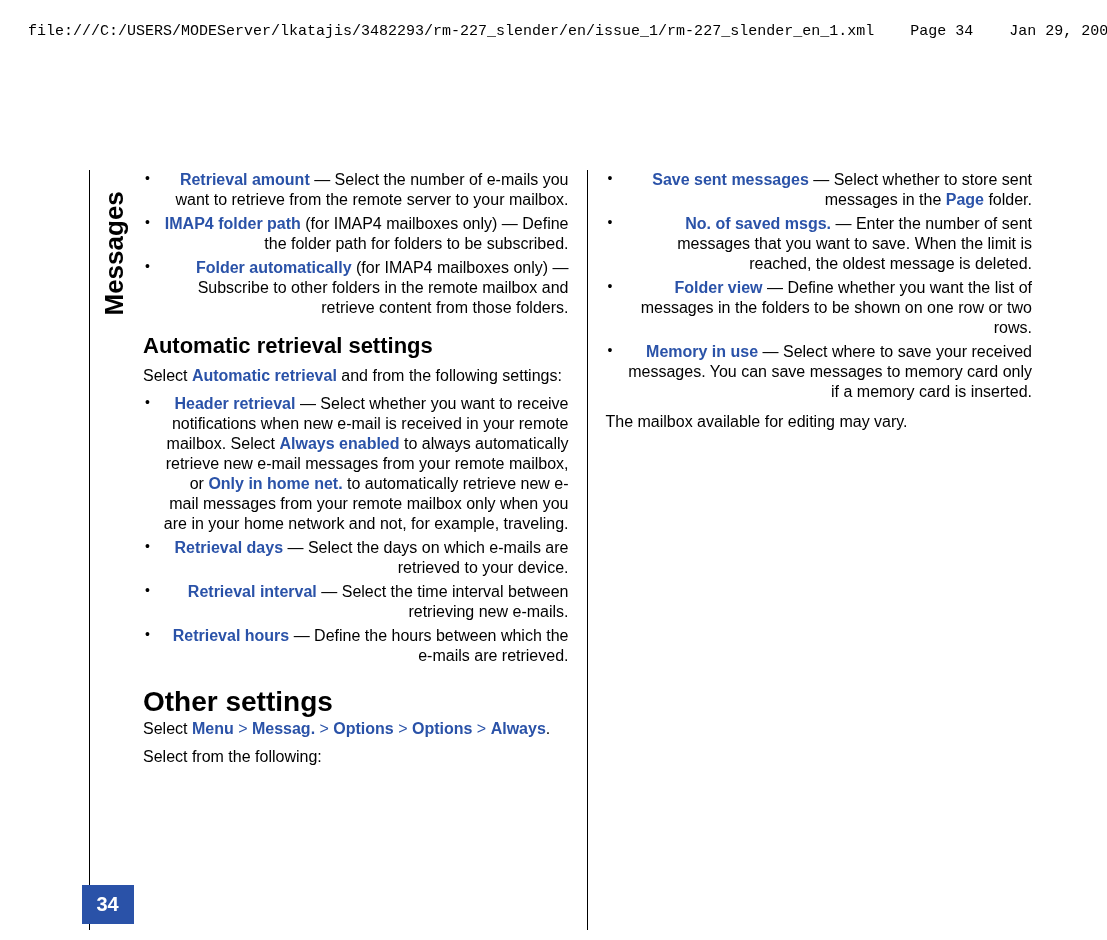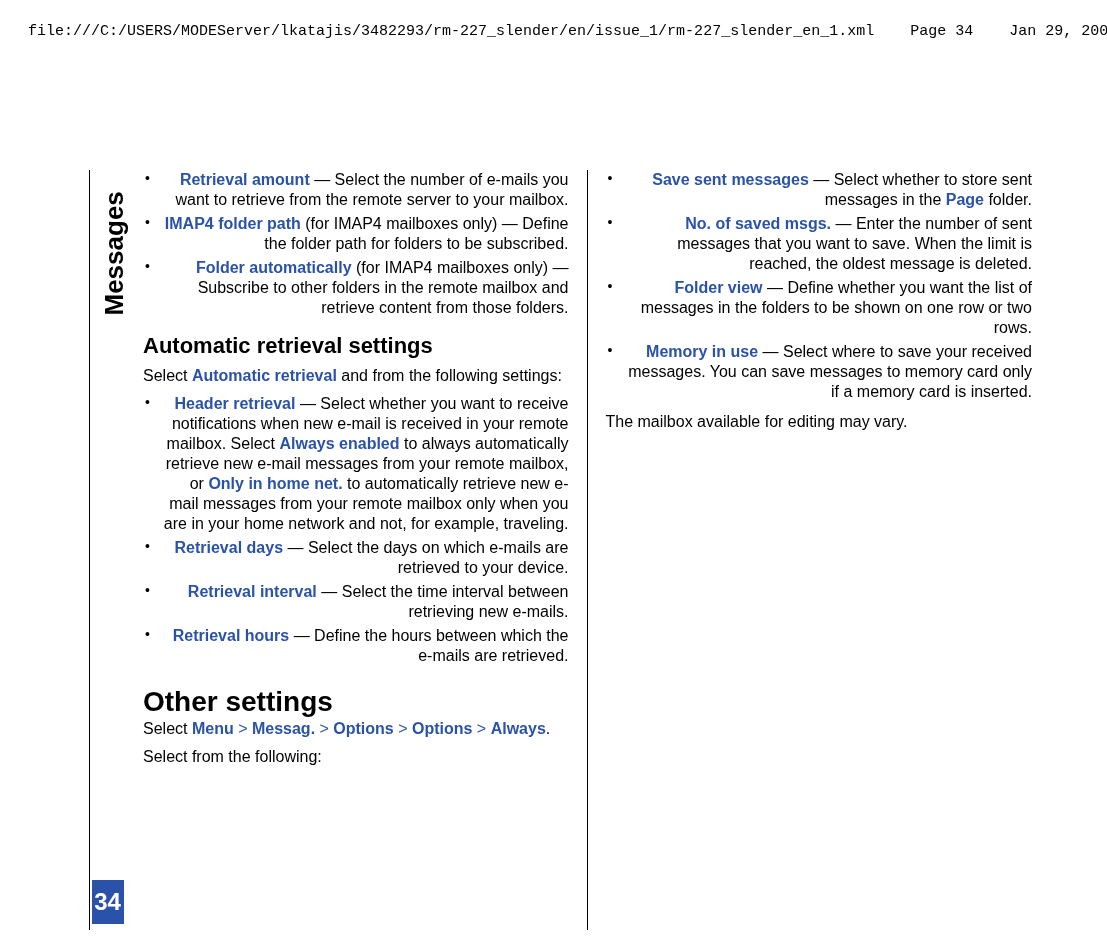--- a/index.html
+++ b/index.html
@@ -48,24 +48,24 @@
     font-size: 26px;
     white-space: nowrap;
     position: absolute;
     top: 70px;
     left: -36px;
     width: 120px;
     text-align: center;
   }
   .page-number {
     margin-top: auto;
-    font-size: 24px;
+    font-size: 20px;
     color: #fff;
     background: #2a52a8;
-    width: 32px;
+    width: 52px;
     text-align: center;
     padding: 8px 0;
     margin-bottom: 6px;
     font-weight: 600;
   }
   .columns {
     flex: 1;
     display: flex;
     gap: 0;
   }

